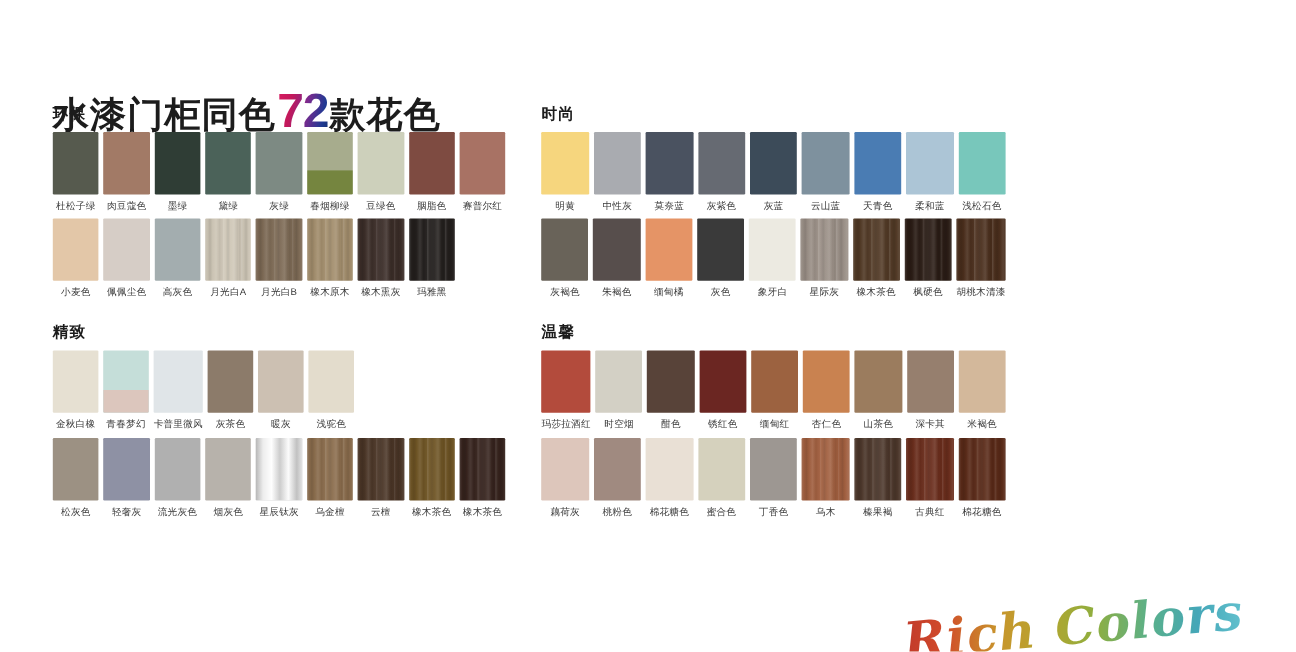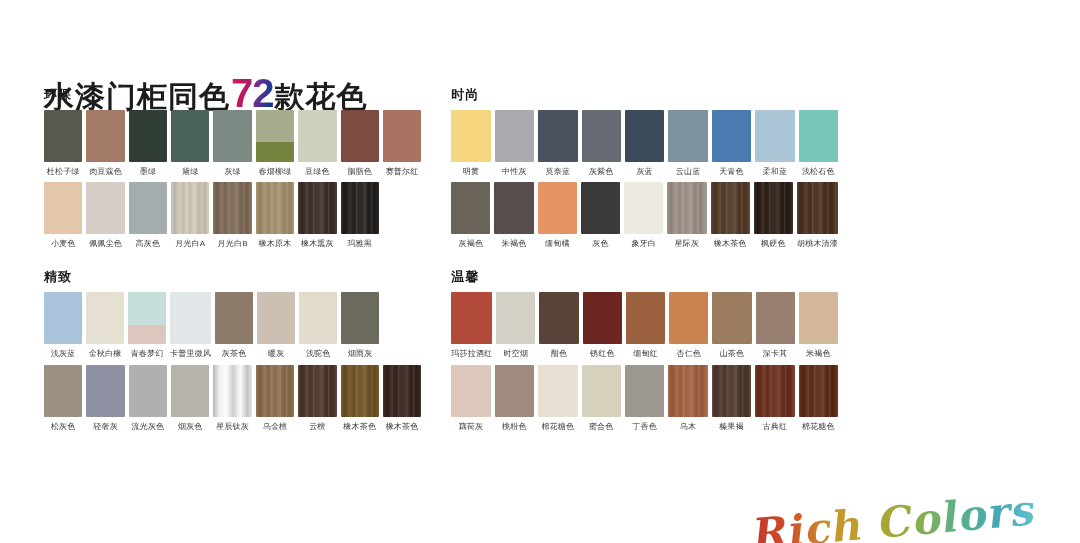--- a/index.html
+++ b/index.html
@@ -246,24 +246,20 @@
             <div class="swatch-cell">
               <div class="chip wood" style="background: rgb(35, 31, 29);"></div>
               <div class="chip-label">玛雅黑</div>
             </div>
           </div>
         </div>
         <div class="group">
           <div class="group-title">精致</div>
           <div class="swatch-row">
             <div class="swatch-cell">
-              <div class="chip" style="background: rgb(169, 196, 218);"></div>
-              <div class="chip-label">浅灰蓝</div>
-            </div>
-            <div class="swatch-cell">
               <div class="chip" style="background: rgb(230, 224, 210);"></div>
               <div class="chip-label">金秋白橡</div>
             </div>
             <div class="swatch-cell">
               <div class="chip two-tone" data-tt="1" style="background: rgb(197, 222, 217); --c2: #dcc6bd;"></div>
               <div class="chip-label">青春梦幻</div>
             </div>
             <div class="swatch-cell">
               <div class="chip" style="background: rgb(224, 229, 232);"></div>
               <div class="chip-label">卡普里微风</div>
@@ -272,24 +268,20 @@
               <div class="chip" style="background: rgb(140, 123, 106);"></div>
               <div class="chip-label">灰茶色</div>
             </div>
             <div class="swatch-cell">
               <div class="chip" style="background: rgb(204, 192, 178);"></div>
               <div class="chip-label">暖灰</div>
             </div>
             <div class="swatch-cell">
               <div class="chip" style="background: rgb(227, 220, 204);"></div>
               <div class="chip-label">浅驼色</div>
-            </div>
-            <div class="swatch-cell">
-              <div class="chip" style="background: rgb(108, 106, 92);"></div>
-              <div class="chip-label">烟雨灰</div>
             </div>
           </div>
           <div class="swatch-row">
             <div class="swatch-cell">
               <div class="chip" style="background: rgb(156, 145, 131);"></div>
               <div class="chip-label">松灰色</div>
             </div>
             <div class="swatch-cell">
               <div class="chip" style="background: rgb(142, 145, 164);"></div>
               <div class="chip-label">轻奢灰</div>

